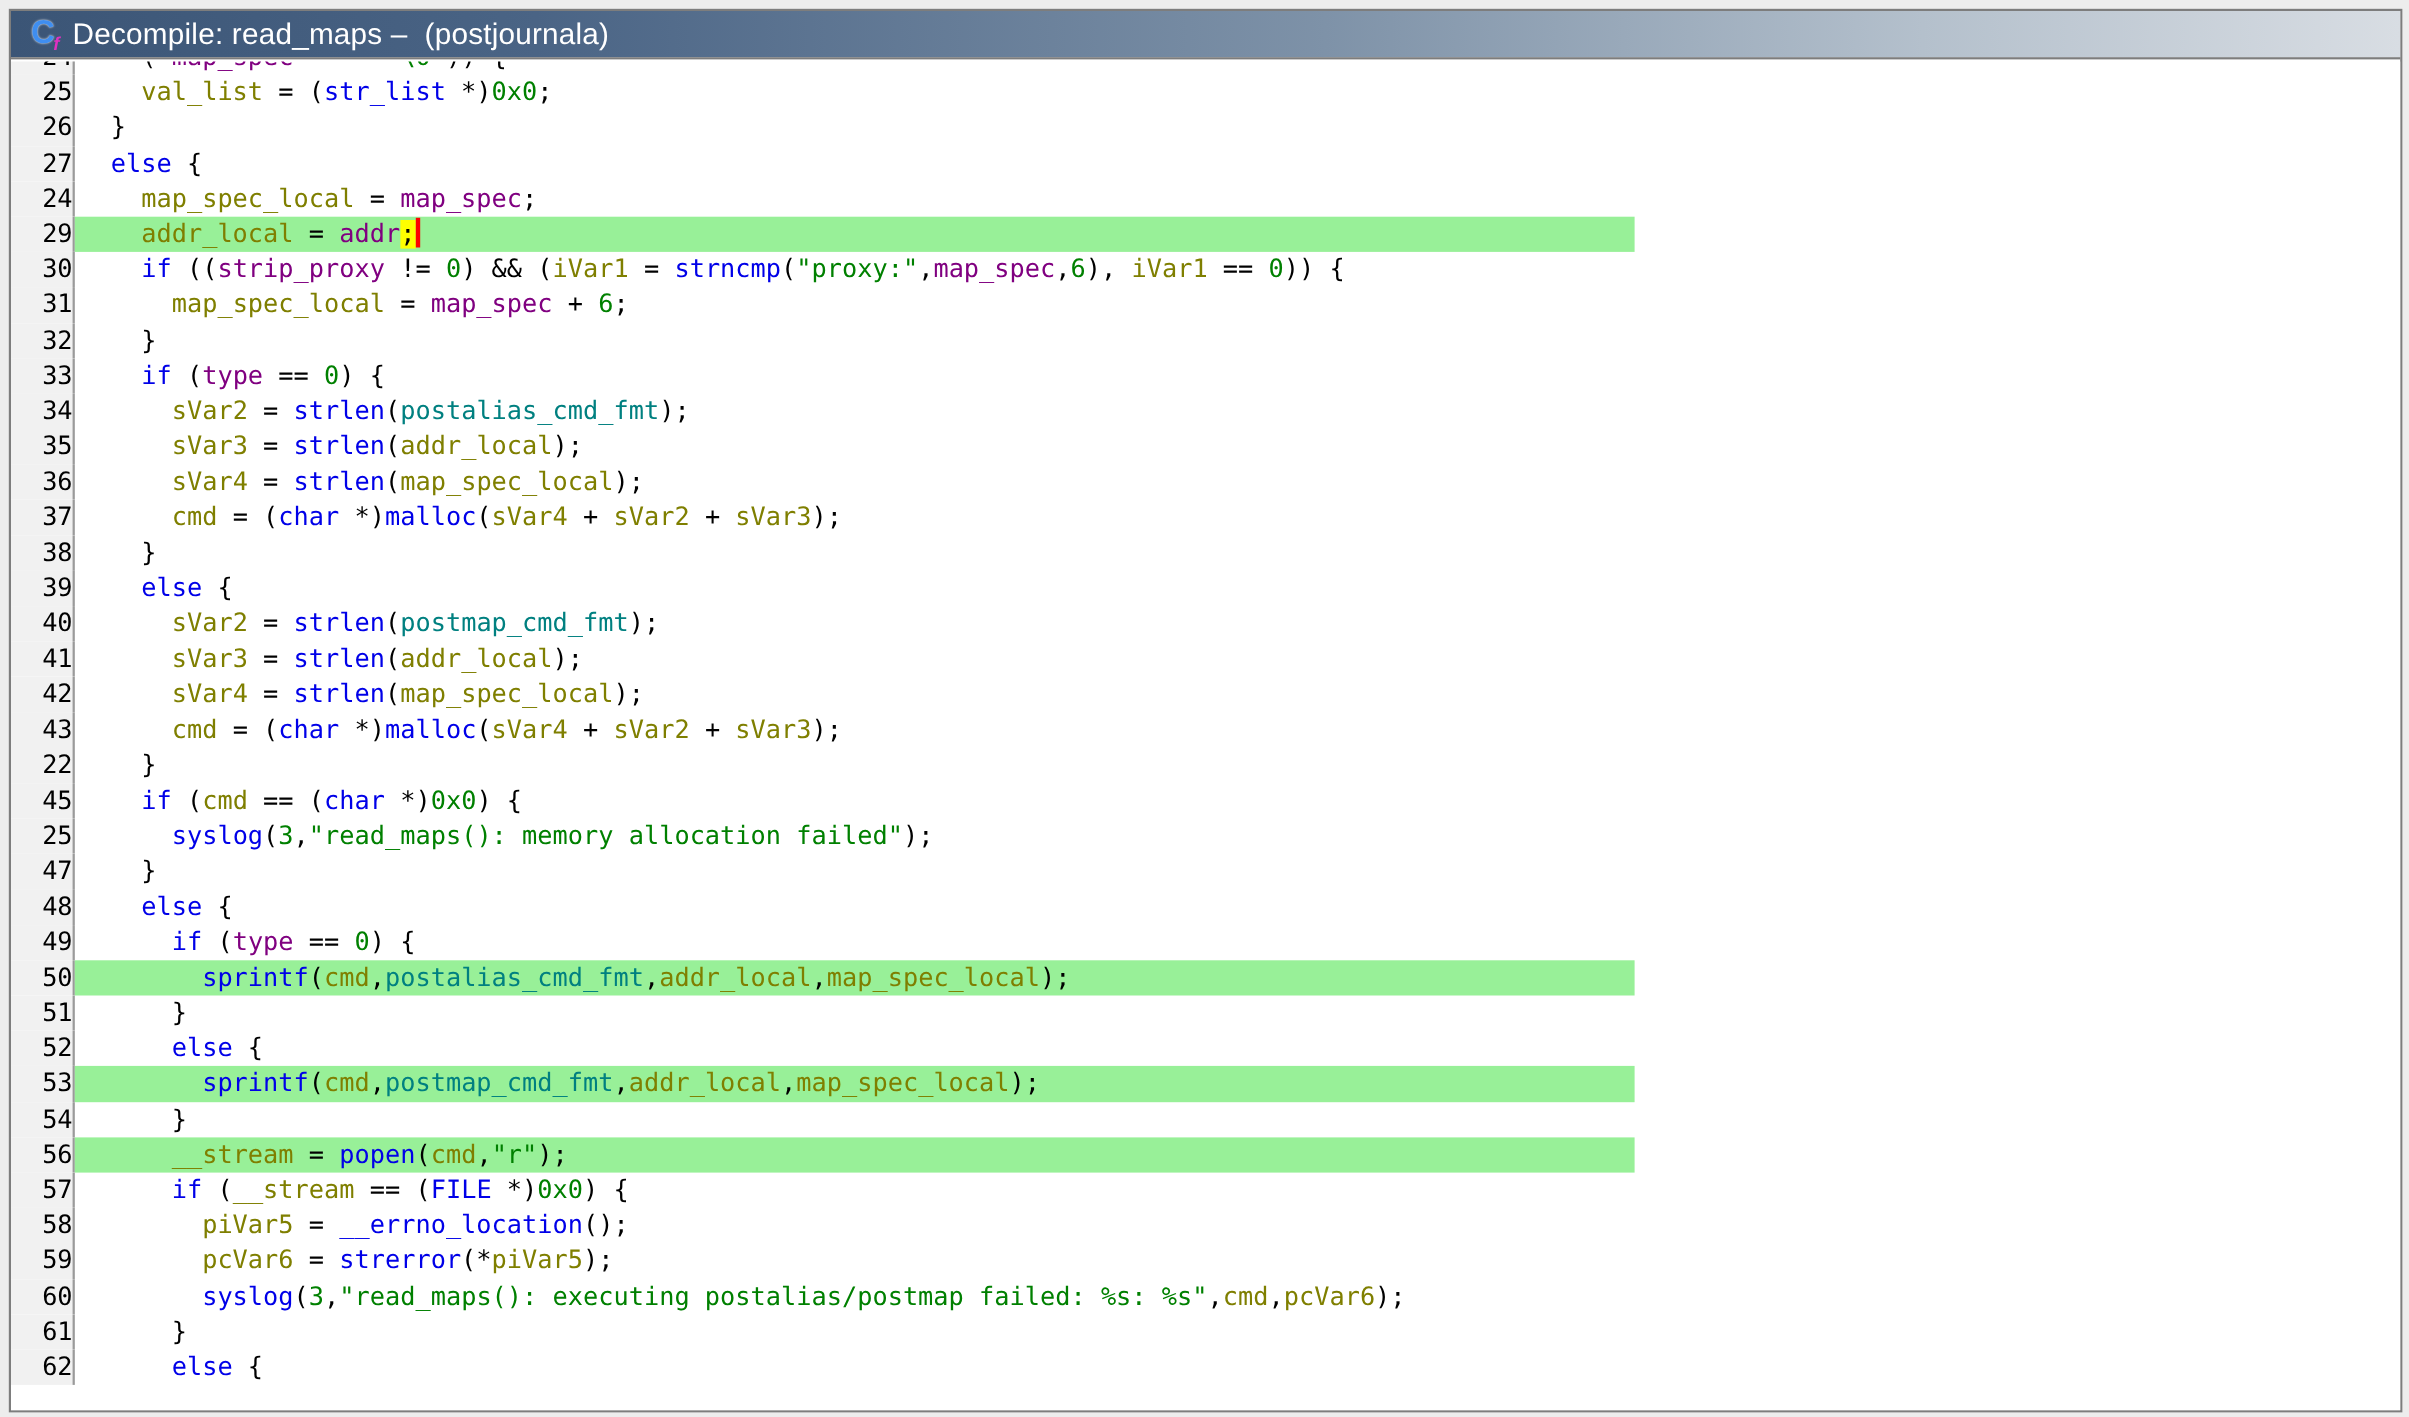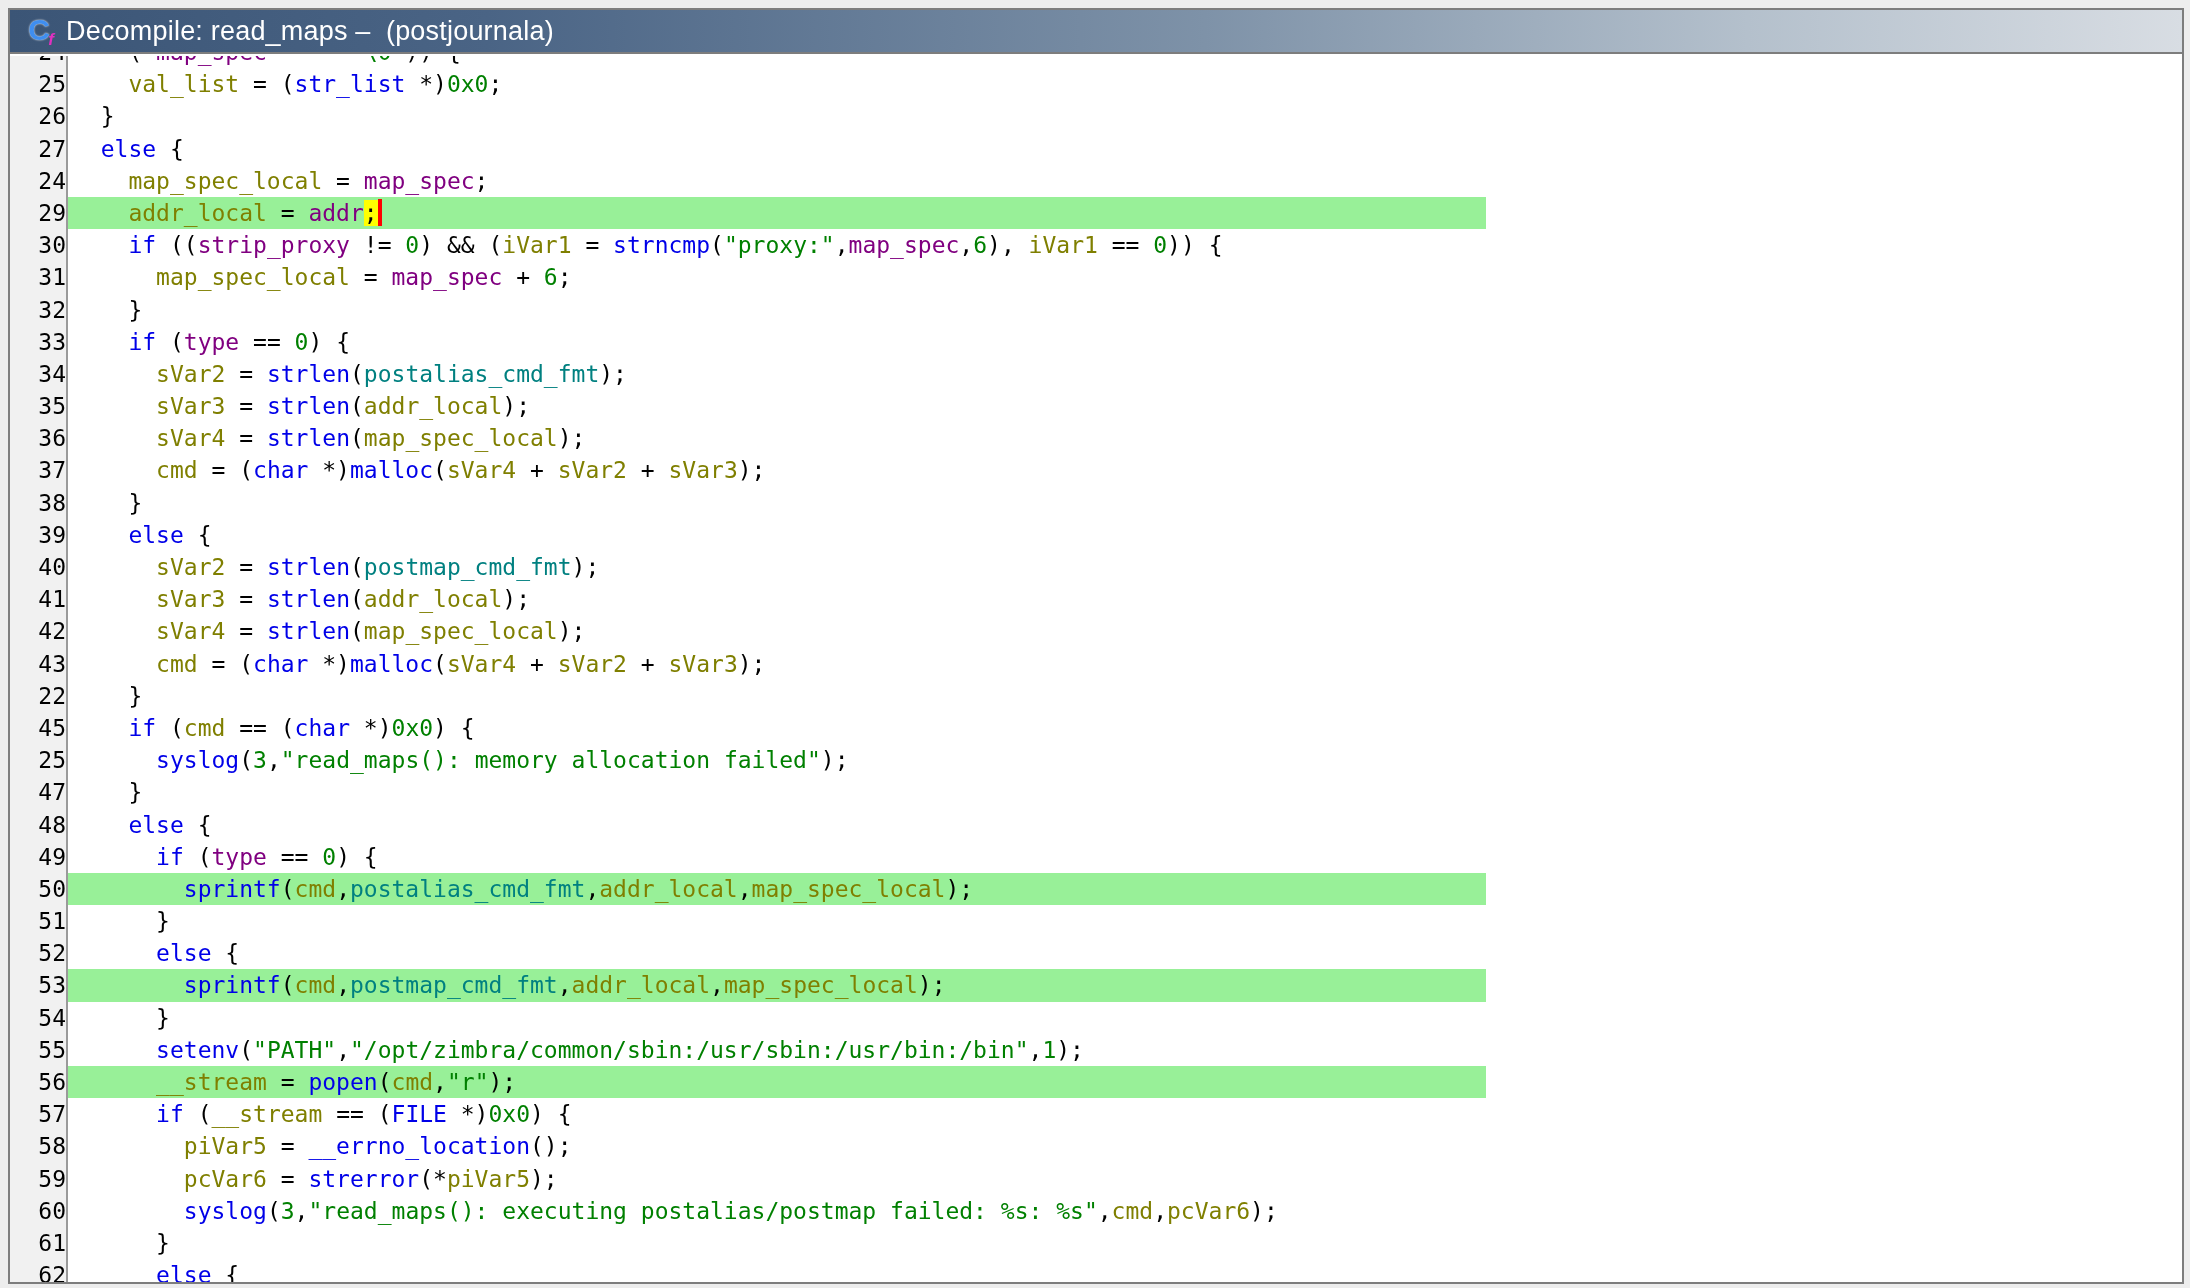--- a/index.html
+++ b/index.html
@@ -238,26 +238,20 @@
             <div class="txt"><span class="tk-o">        </span><span class="tk-f">sprintf</span><span class="tk-o">(</span><span class="tk-v">cmd</span><span class="tk-o">,</span><span class="tk-g">postmap_cmd_fmt</span><span class="tk-o">,</span><span class="tk-v">addr_local</span><span class="tk-o">,</span><span class="tk-v">map_spec_local</span><span class="tk-o">);</span></div>
           </div>
         </div>
         <div class="row">
           <div class="gut">54</div>
           <div class="codecell">
             <div class="txt"><span class="tk-o">      }</span></div>
           </div>
         </div>
         <div class="row">
-          <div class="gut">55</div>
-          <div class="codecell">
-            <div class="txt"><span class="tk-o">      </span><span class="tk-f">setenv</span><span class="tk-o">(</span><span class="tk-s">"PATH"</span><span class="tk-o">,</span><span class="tk-s">"/opt/zimbra/common/sbin:/usr/sbin:/usr/bin:/bin"</span><span class="tk-o">,</span><span class="tk-c">1</span><span class="tk-o">);</span></div>
-          </div>
-        </div>
-        <div class="row">
           <div class="gut">56</div>
           <div class="codecell">
             <div class="hlstrip"></div>
             <div class="txt"><span class="tk-o">      </span><span class="tk-v">__stream</span><span class="tk-o"> = </span><span class="tk-f">popen</span><span class="tk-o">(</span><span class="tk-v">cmd</span><span class="tk-o">,</span><span class="tk-s">"r"</span><span class="tk-o">);</span></div>
           </div>
         </div>
         <div class="row">
           <div class="gut">57</div>
           <div class="codecell">
             <div class="txt"><span class="tk-o">      </span><span class="tk-k">if</span><span class="tk-o"> (</span><span class="tk-v">__stream</span><span class="tk-o"> == (</span><span class="tk-t">FILE</span><span class="tk-o"> *)</span><span class="tk-c">0x0</span><span class="tk-o">) {</span></div>

